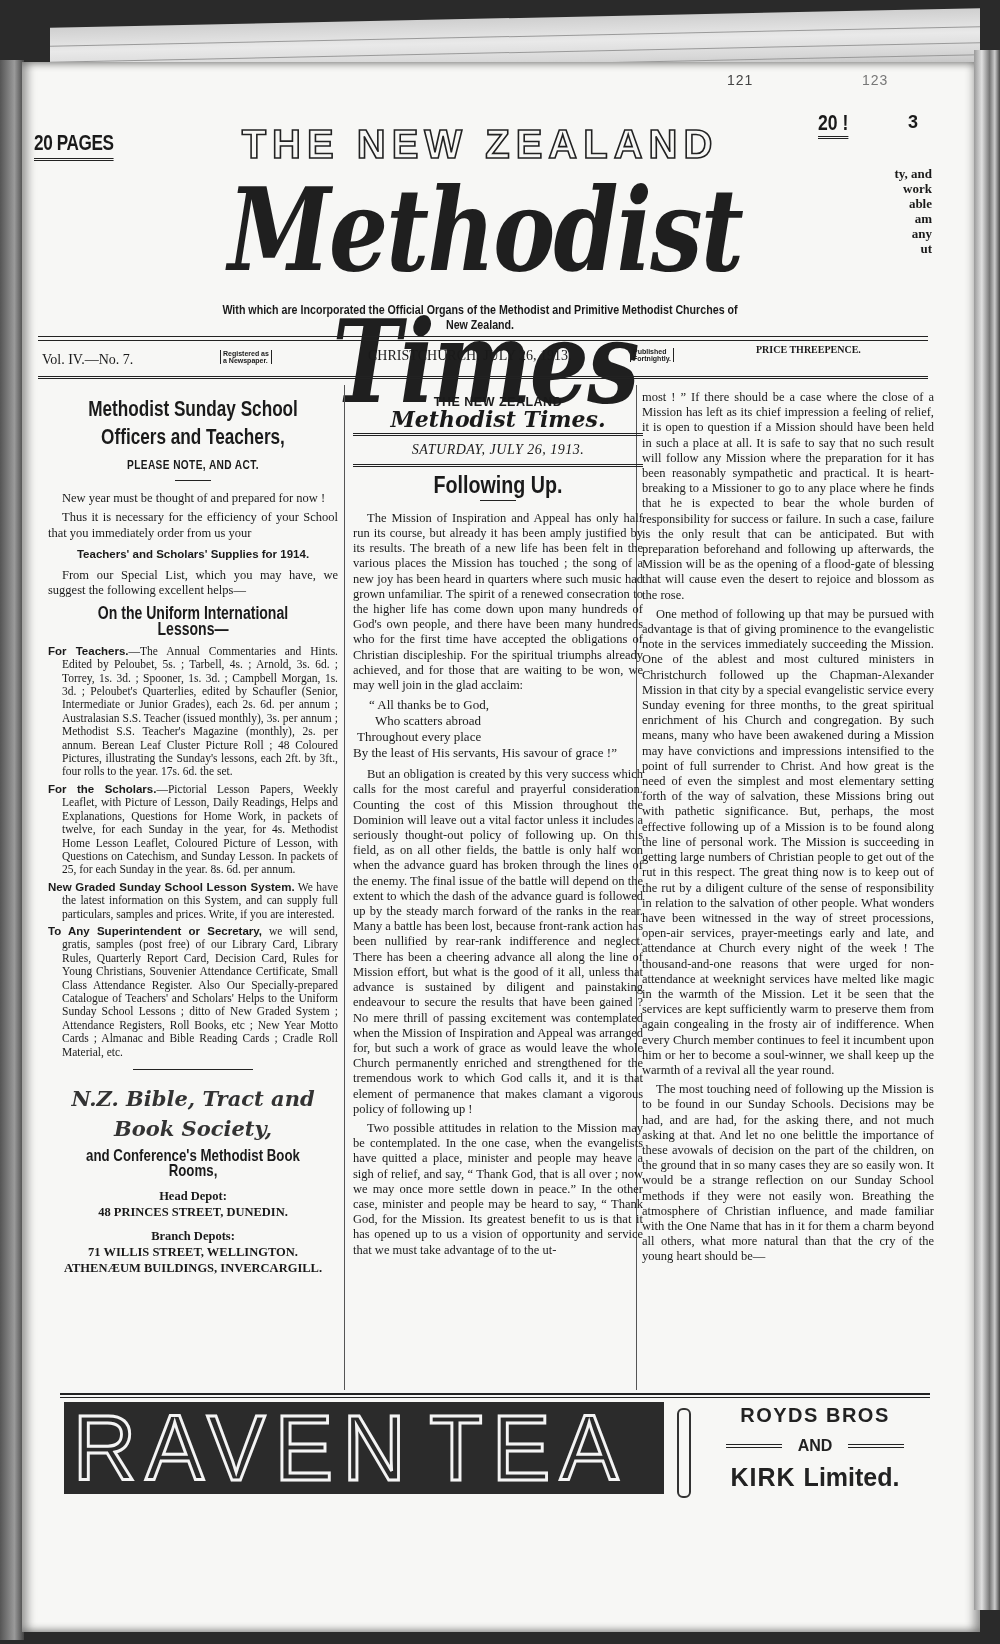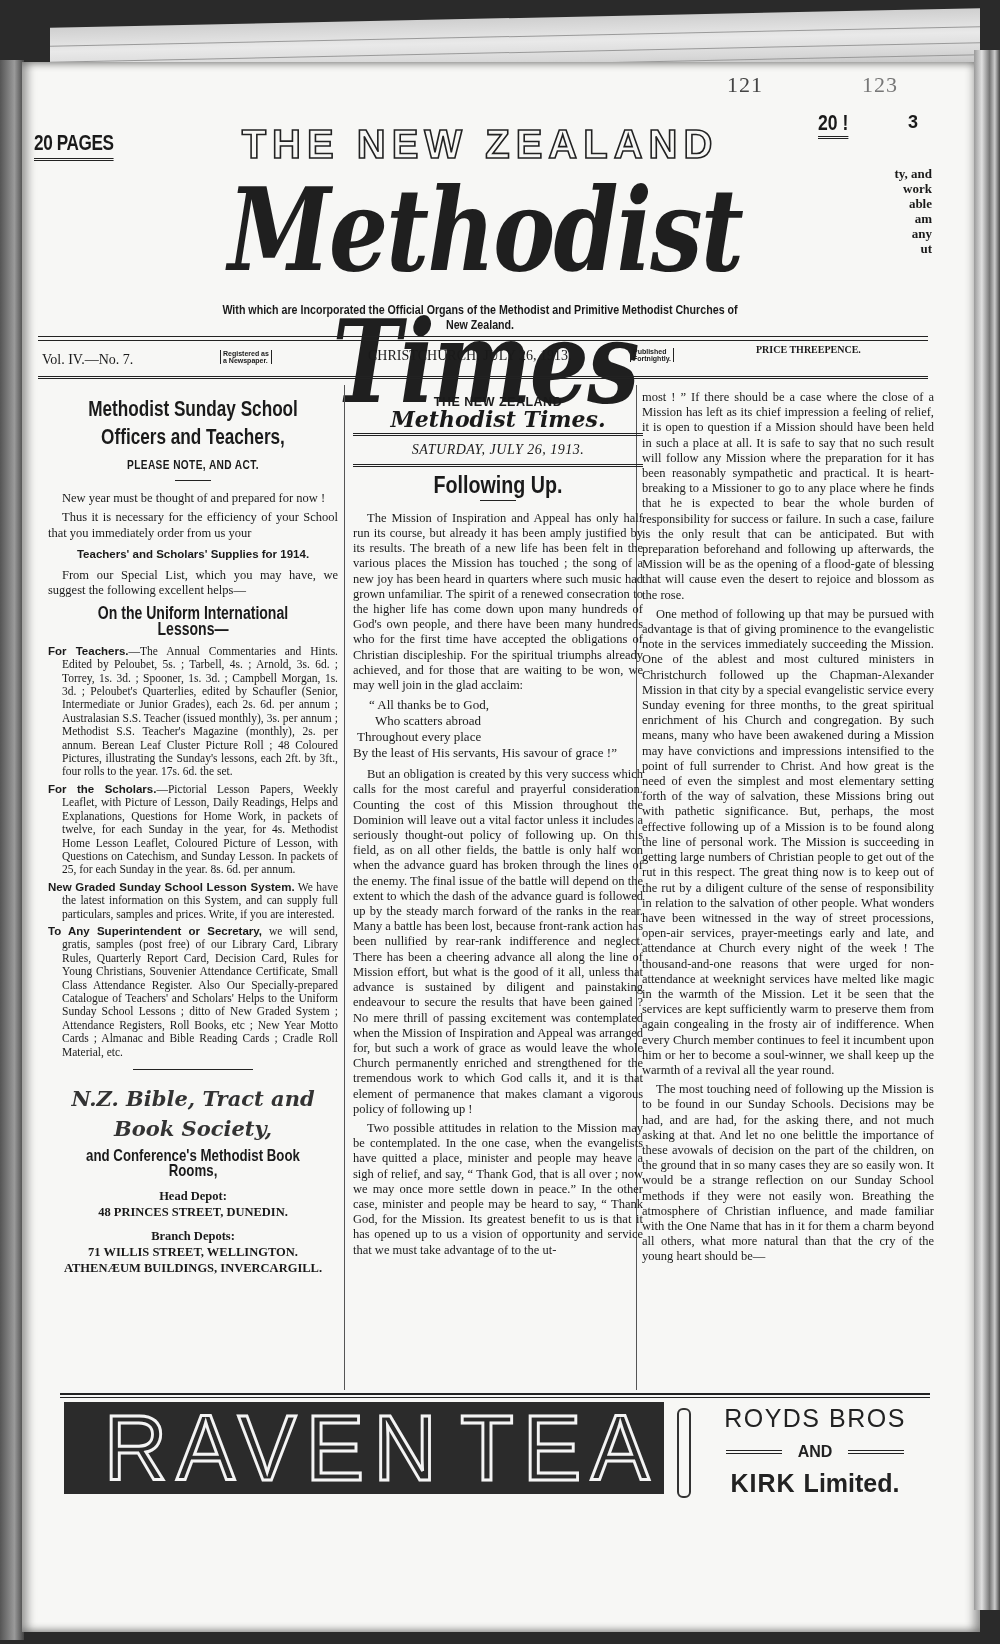--- a/index.html
+++ b/index.html
@@ -24,22 +24,22 @@
   }
   .right-edge {
     position:absolute; right:0; top:50px; width:26px; height:1560px;
     background: linear-gradient(90deg,#9a9a9a,#e0e0e0 30%,#777 60%,#ccc 80%,#444);
   }
   .left-edge {
     position:absolute; left:0; top:60px; width:24px; height:1580px;
     background: linear-gradient(90deg,#555,#9a9a9a 60%,#444);
   }
   .archive-num {
-    position:absolute; top:72px; font-family:Liberation Serif, serif;
-    font-size: 22px; color:#444; letter-spacing:1px;
+    position:absolute; top:72px; font-family:Liberation Sans, sans-serif;
+    font-size: 14px; color:#444; letter-spacing:1px;
   }
   .pages-badge {
     position:absolute; left:34px; top:130px;
     font-family:"Liberation Sans", sans-serif; font-weight:bold; font-size:22px;
     transform: scaleX(0.78); transform-origin:left;
     border-bottom: 3px double #222; padding-bottom:2px; letter-spacing:-0.5px;
   }
   .twenty-badge {
     position:absolute; left:818px; top:110px;
     font-family:"Liberation Sans", sans-serif; font-weight:bold; font-size:22px;
@@ -98,26 +98,26 @@
   .col2-mast .nz { font-family:"Liberation Sans", sans-serif; font-weight:bold; font-size:12.5px; letter-spacing:0.5px; }
   .col2-mast .mt { font-family:"DejaVu Serif", serif; font-weight:bold; font-style:italic; font-size:22px; margin:2px 0 6px; }
   .dateline { border-top:3px double #222; border-bottom:3px double #222; padding:6px 0; font-style:italic; font-size:14px; letter-spacing:0.5px; margin:0 0 10px; }
   .lead-title { font-family:"Liberation Sans", sans-serif; font-weight:bold; font-size:24px; transform:scaleX(0.82); }
   .verse { margin: 0 0 6px 0; font-size:13px; line-height:16px; }
   .verse div { white-space:nowrap; }
 
   .bottom-rule { position:absolute; left:60px; top:1393px; width:870px; height:2px; border-top:2px solid #222; border-bottom:1px solid #222; }
   .raven {
     position:absolute; left:64px; top:1402px; width:600px; height:92px;
-    background:#2b2b2b; display:flex; align-items:center; justify-content:flex-end;
+    background:#2b2b2b; display:flex; align-items:center; justify-content:flex-start;
   }
   .raven span { font-family:"Liberation Sans", sans-serif; font-size:92px; font-weight:normal; color:#2b2b2b; -webkit-text-stroke:3px #f4f4f4; letter-spacing:10px; line-height:92px; transform:scaleX(0.95); }
   .clip { position:absolute; left:677px; top:1408px; width:10px; height:86px; border:2px solid #333; border-radius:6px; }
   .royds { position:absolute; left:700px; top:1404px; width:230px; text-align:center; font-family:"Liberation Sans", sans-serif; color:#222; }
-  .royds .l1 { font-size:25px; font-weight:normal; letter-spacing:1.5px; }
+  .royds .l1 { font-size:20px; font-weight:bold; letter-spacing:1.5px; }
   .royds .l2 { font-size:16px; font-weight:bold; margin:10px 0 8px; display:flex; align-items:center; gap:16px; justify-content:center; }
   .royds .l2 i { display:inline-block; width:56px; border-top:1px solid #222; border-bottom:1px solid #222; height:2px; }
   .royds .l3 { font-size:25px; font-weight:bold; letter-spacing:1px; }
   .royds .l3 em { font-style:normal; font-weight:bold; letter-spacing:0; }
 </style>
 </head>
 <body>
 
 <div class="stack">
   <div class="stack-line" style="top:18px"></div>

